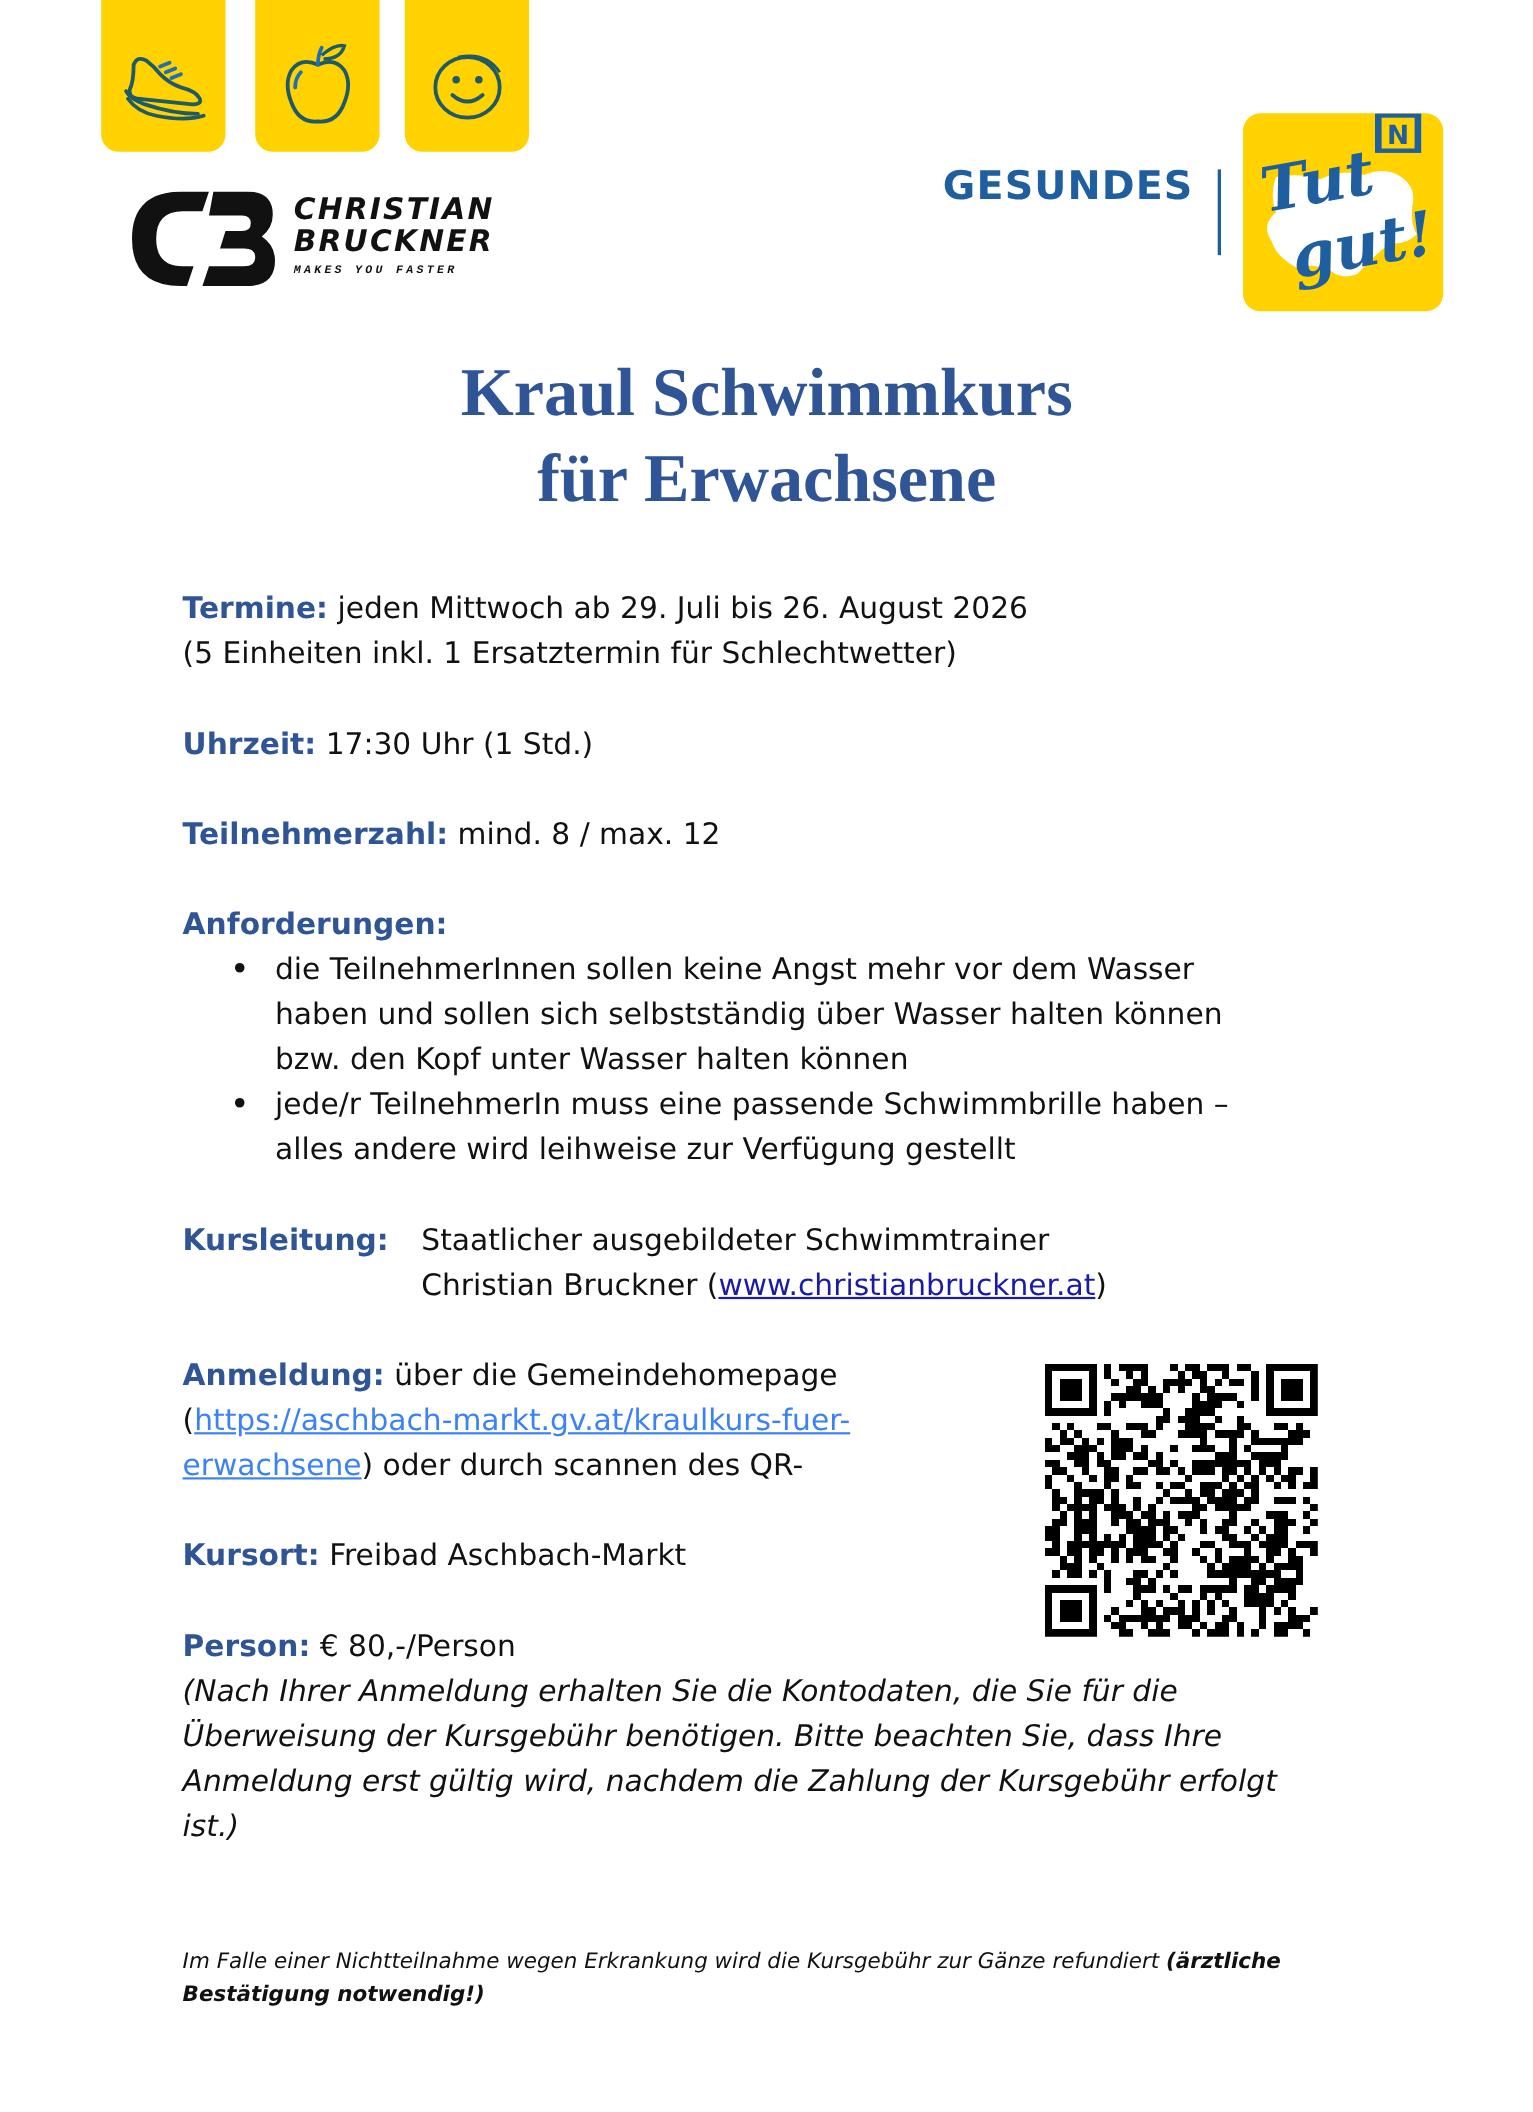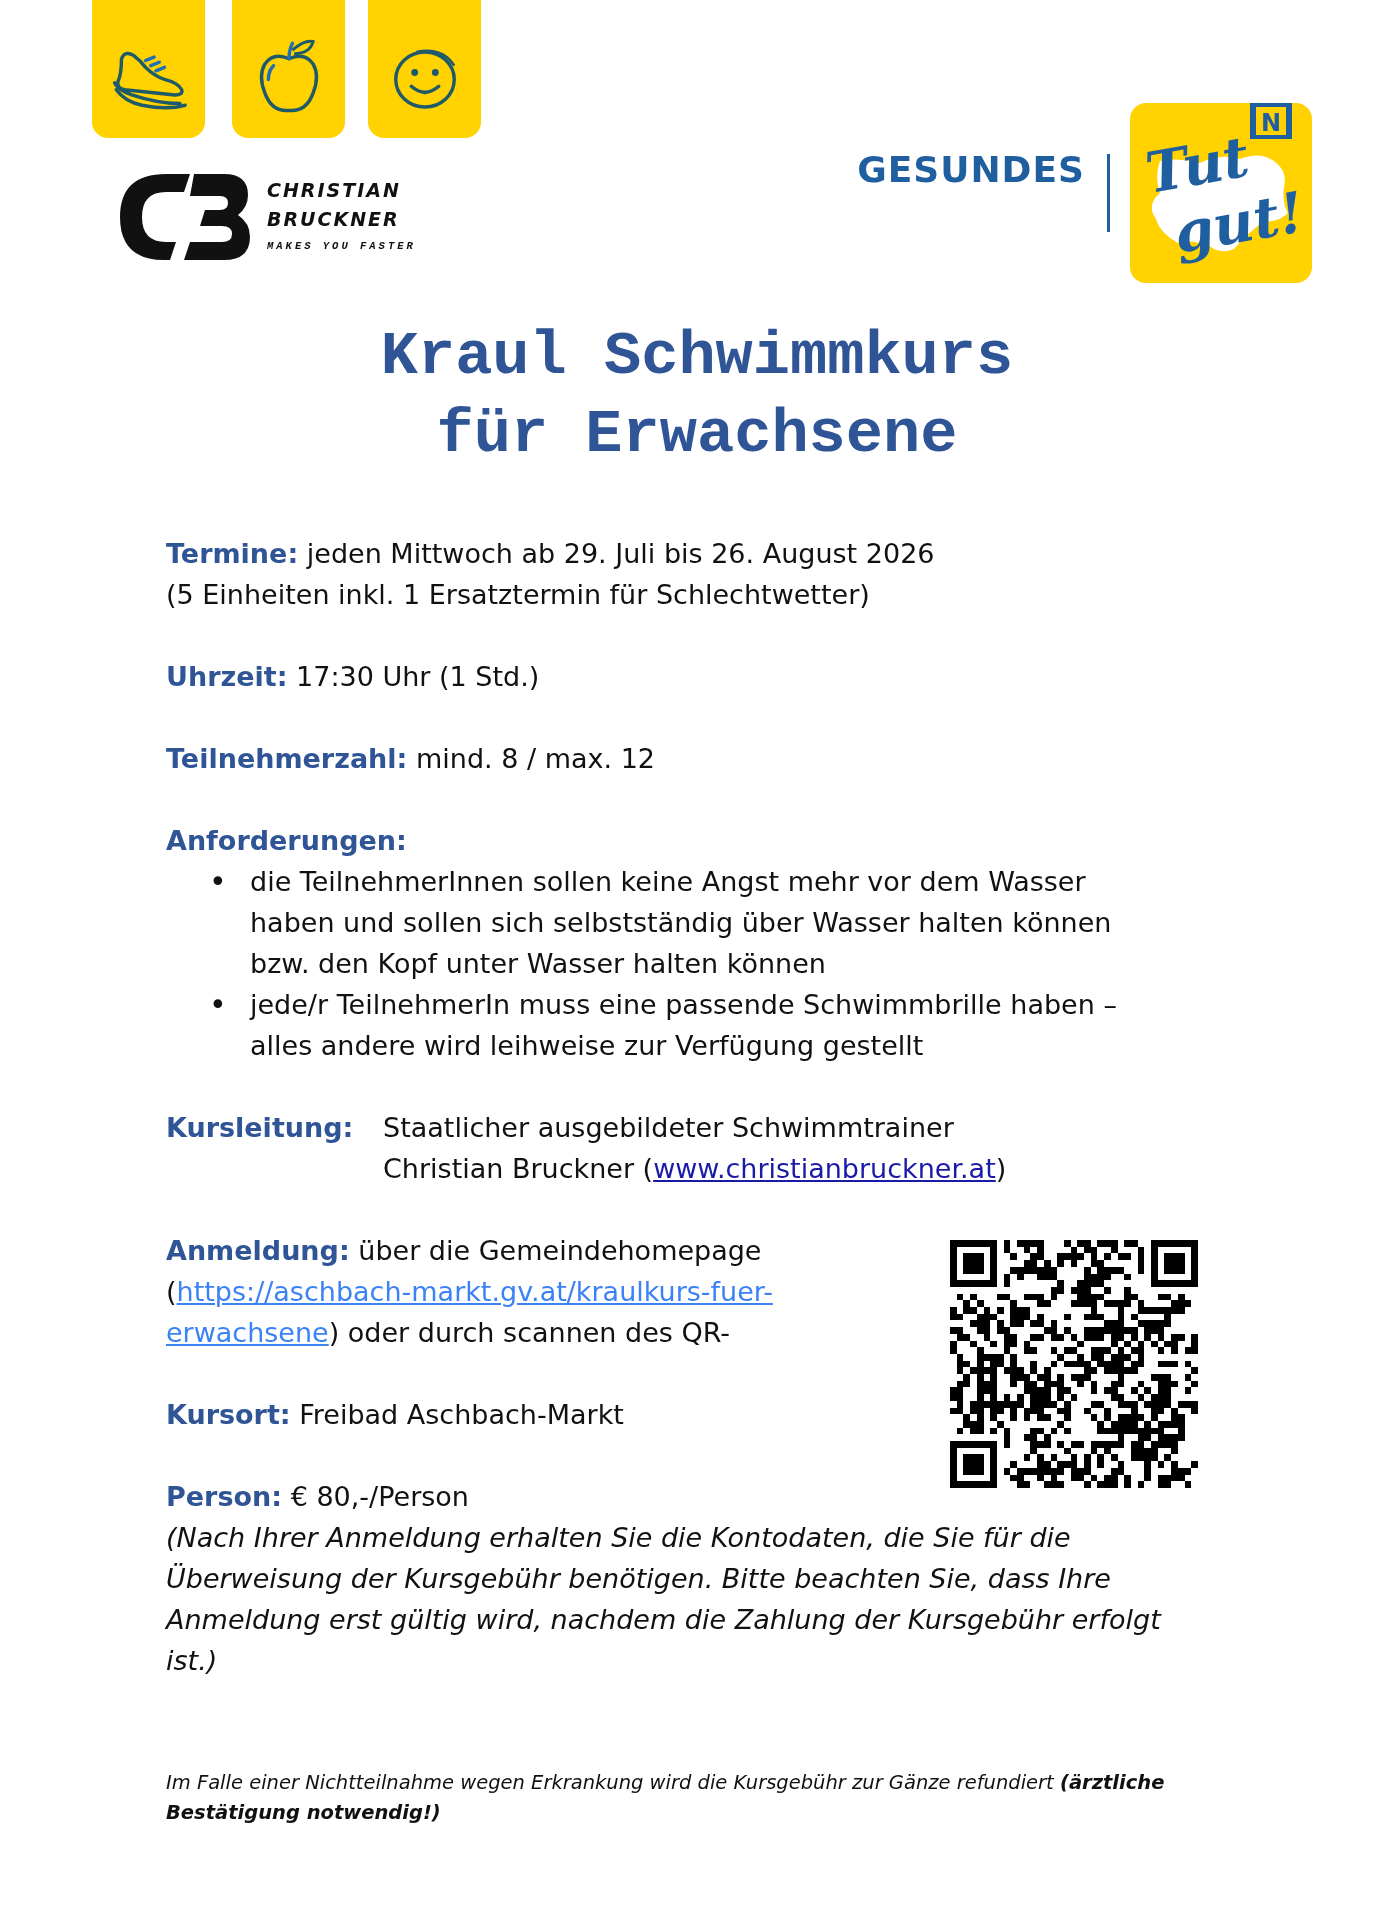--- a/index.html
+++ b/index.html
@@ -9,36 +9,36 @@
 
   
   .tile { position:absolute; top:0; width:113px; height:138px; background:#FFD200;
           border-radius:0 0 16px 16px; display:flex; align-items:center; justify-content:center; }
   .tile svg { width:86px; height:86px; margin-top:14px; }
 
   
   .cb-logo { left:120px; top:170px; width:345px; height:92px; }
   .cb-mark { position:absolute; left:0; top:4px; }
   .cb-text { position:absolute; left:147px; top:6px; font-family:"DejaVu Sans", sans-serif;
-             font-weight:bold; font-style:italic; font-size:19px; line-height:29px; letter-spacing:2px; color:#111; }
+             font-weight:bold; font-style:italic; font-size:27px; line-height:29px; letter-spacing:2px; color:#111; }
   .cb-tag { position:absolute; left:147px; top:70px; font-family:Liberation Mono, monospace;
             font-weight:bold; font-style:italic; font-size:10.5px; letter-spacing:3px; color:#111; }
 
   
   .gam { right:309px; top:148px; text-align:left; color:#1f5fa0; }
   .gam-1 { font-family:"DejaVu Sans", sans-serif; font-weight:bold; font-size:36px; line-height:44px; letter-spacing:1px; }
   .gam-2 { font-family:"DejaVu Sans", sans-serif; font-size:35px; line-height:44px; letter-spacing:1px; font-weight:normal; }
   .gam-divider { left:1107px; top:154px; width:3px; height:78px; background:#1f5fa0; }
 
   
   .tutgut { left:1130px; top:103px; width:182px; height:180px; background:#FFD200; border-radius:16px; overflow:hidden; }
 
   
   .title { left:0; width:1394px; top:318px; text-align:center; color:#2f5597;
-           font-family:Liberation Mono, monospace; font-weight:bold; font-size:62px; line-height:78px; }
+           font-family:Liberation Serif, serif; font-weight:bold; font-size:62px; line-height:78px; }
 
   
   .body { left:166px; width:1060px; top:533px; font-family:"DejaVu Sans", sans-serif;
           font-size:27px; line-height:41px; color:#111; }
   .lbl { color:#2f5597; font-weight:bold; }
   .line { white-space:nowrap; }
   .gap { height:41px; }
   ul.req { list-style:none; margin:0; padding:0; }
   ul.req li { position:relative; padding-left:84px; }
   ul.req li::before { content:"\2022"; position:absolute; left:43px; top:0; font-size:30px; }

